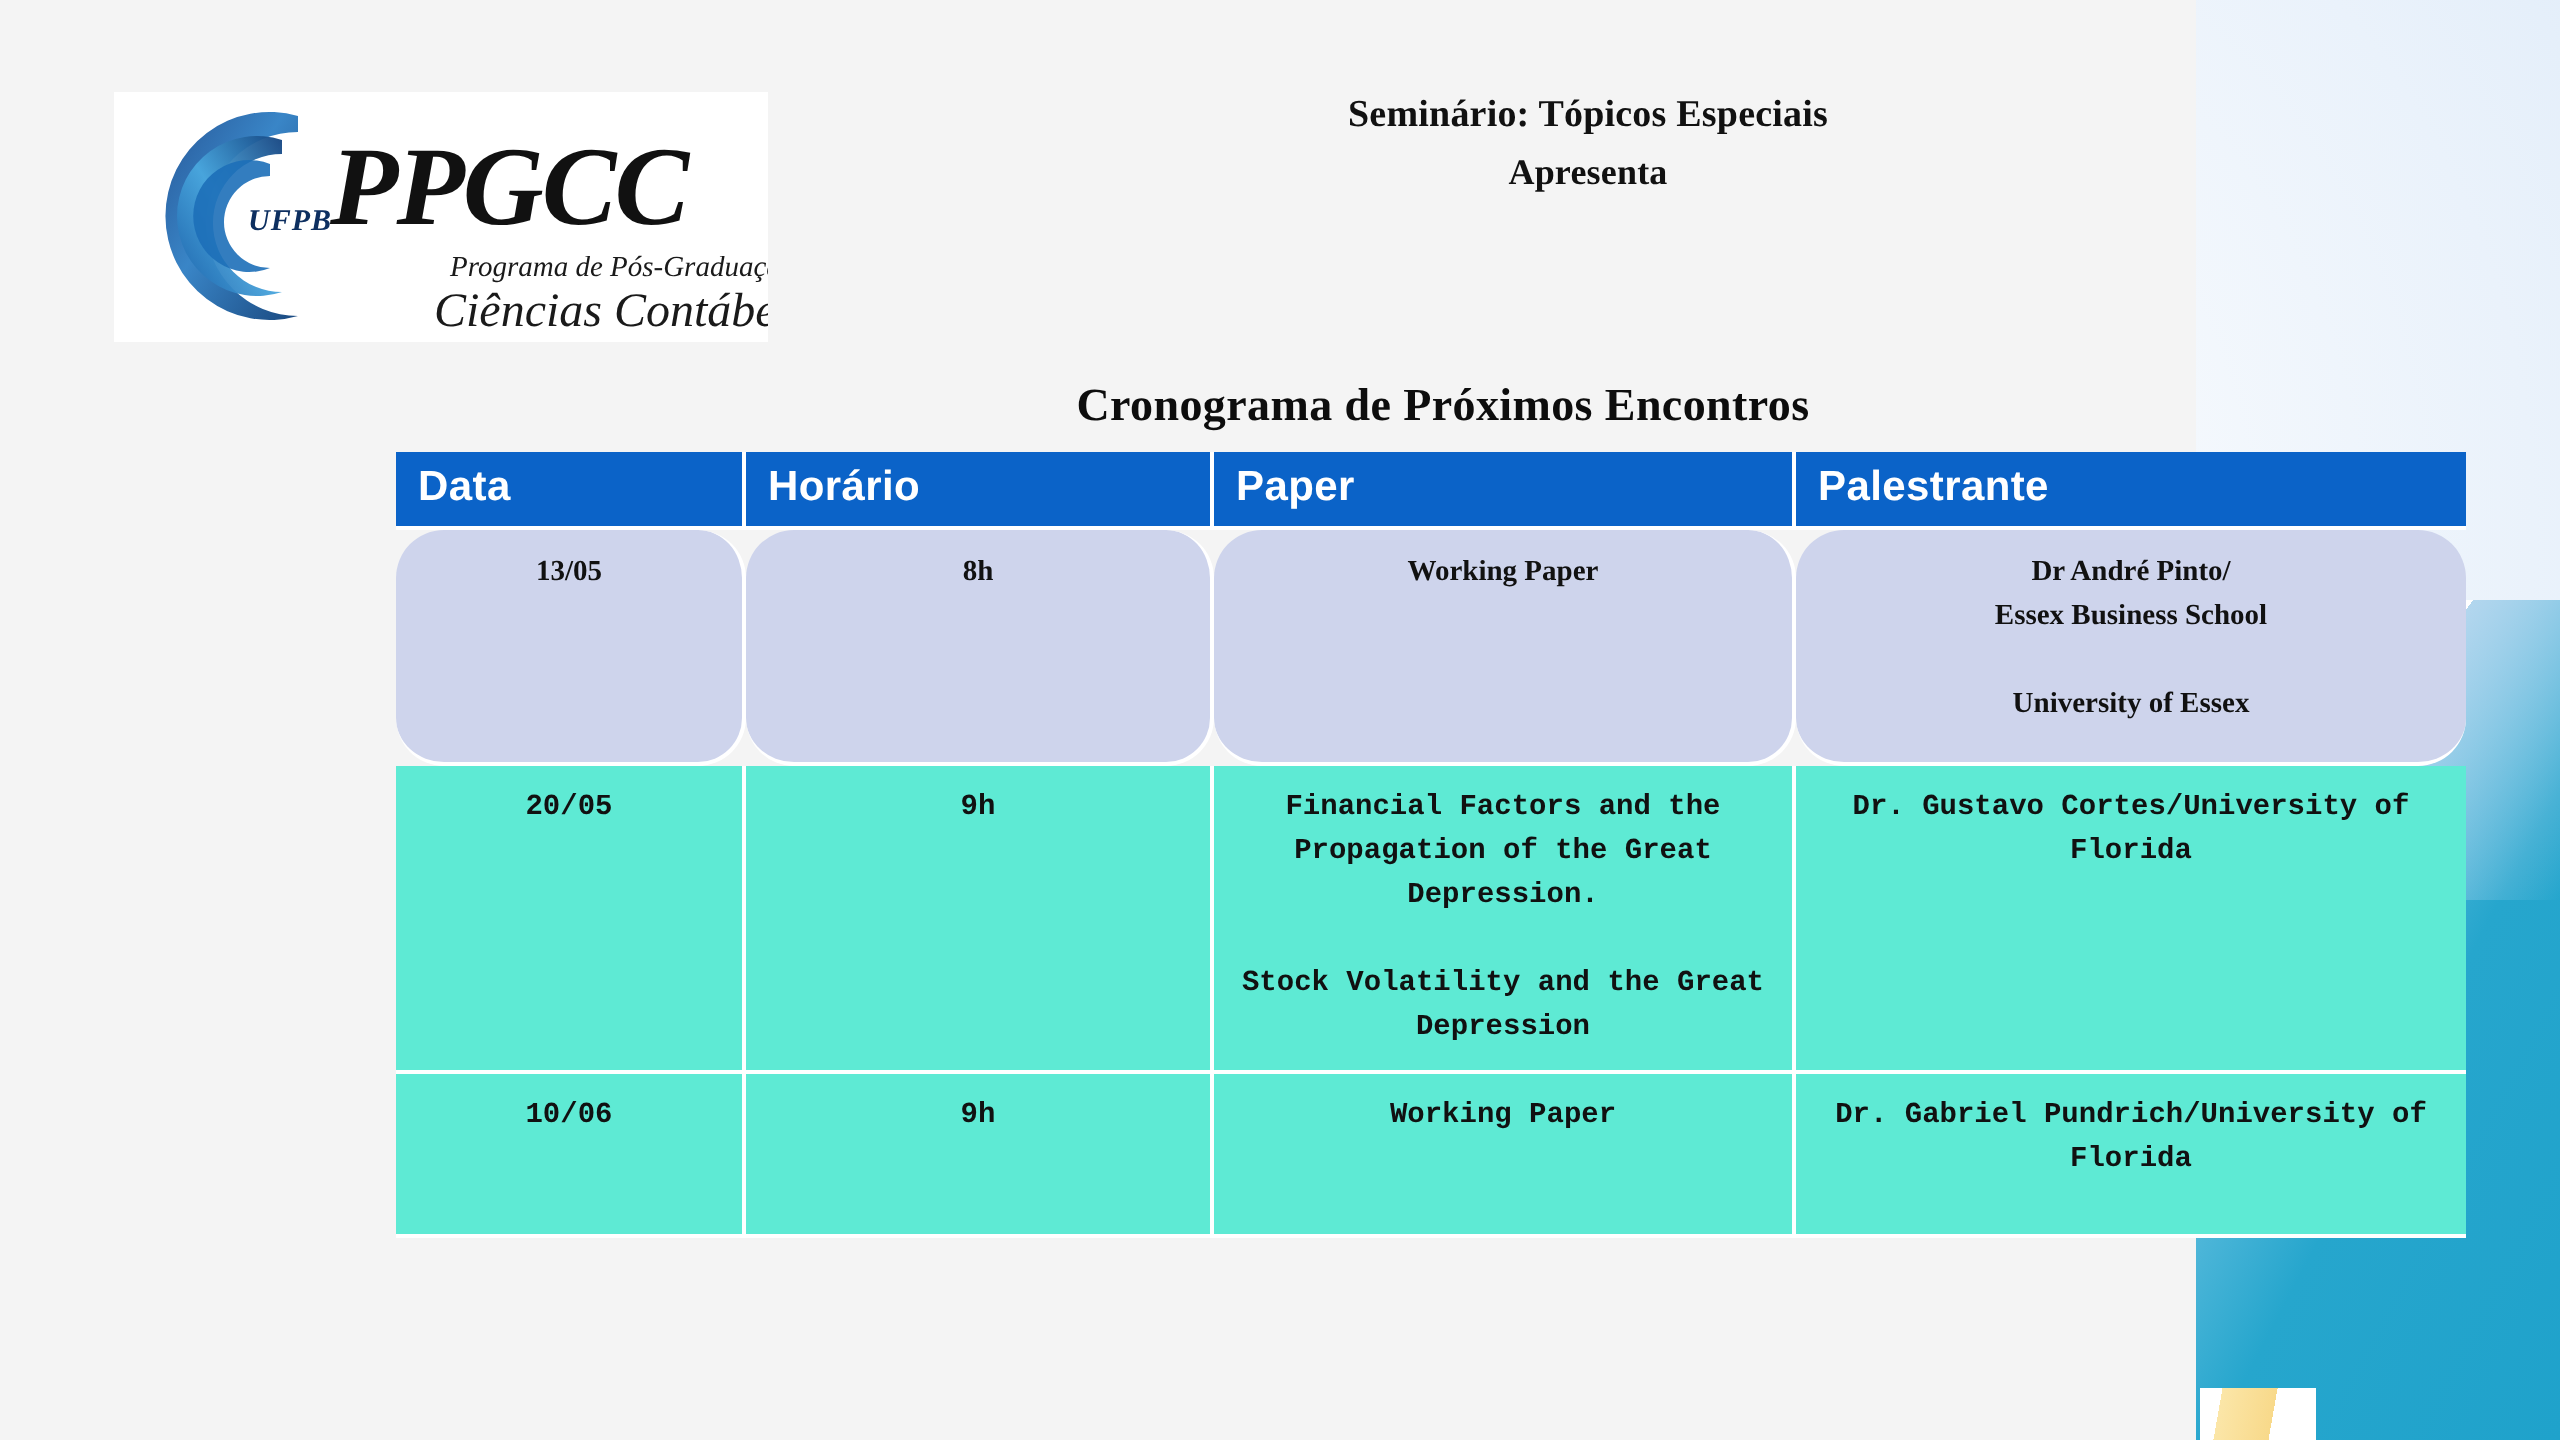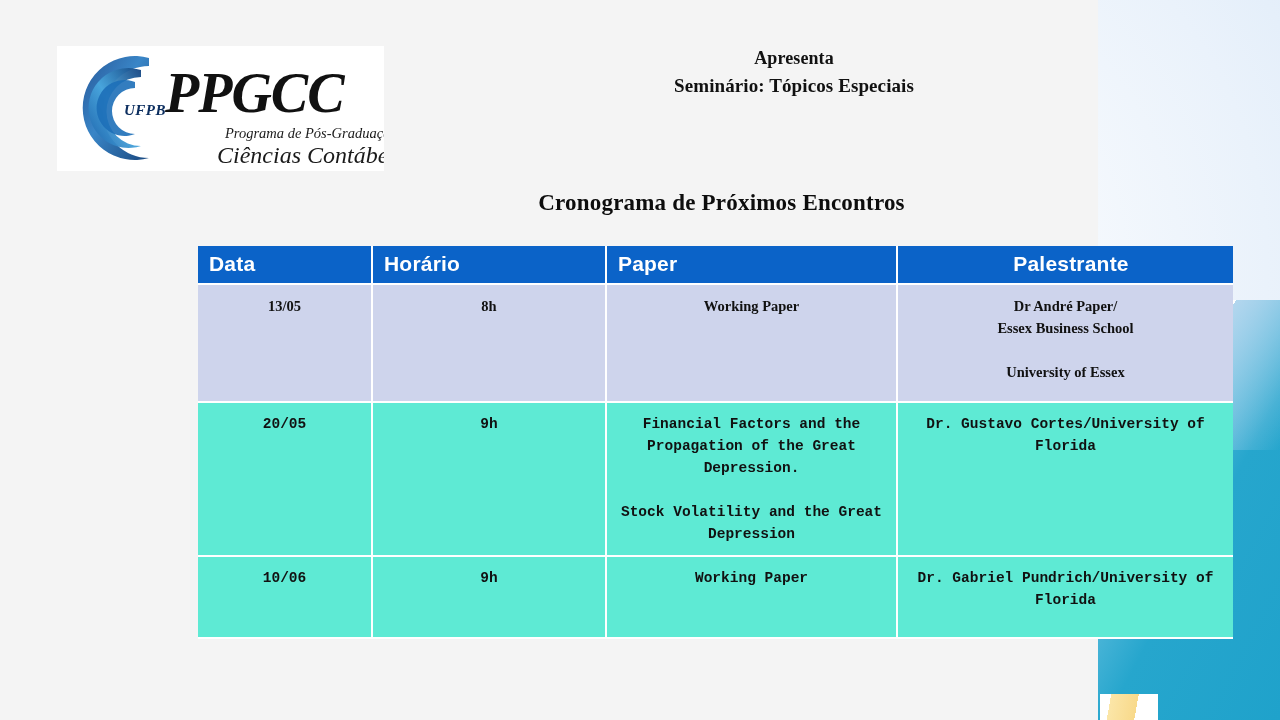--- a/index.html
+++ b/index.html
@@ -143,21 +143,21 @@
     font-weight: bold;
     font-size: 23px;
     color: #0d0d0d;
     letter-spacing: 0.2px;
   }
 
   
   .schedule-wrap {
     position: absolute;
     left: 198px;
-    top: 246px;
+    top: 226px;
     width: 962px;
   }
   table.schedule {
     width: 1035px;
     border-collapse: separate;
     border-spacing: 0;
     table-layout: fixed;
   }
   table.schedule col.c-data  { width: 175px; }
   table.schedule col.c-hora  { width: 234px; }
@@ -171,40 +171,40 @@
     font-weight: bold;
     font-size: 21px;
     text-align: left;
     padding: 6px 0 7px 11px;
     height: 22px;
     vertical-align: middle;
     border-right: 2px solid #ffffff;
     border-bottom: 2px solid #ffffff;
     letter-spacing: 0.2px;
   }
-  table.schedule thead th:last-child { border-right: none; text-align: center; }
+  table.schedule thead th:last-child { border-right: none; }
 
   table.schedule tbody td {
     font-family: "Liberation Serif", serif;
     font-weight: bold;
     font-size: 14.5px;
     line-height: 22px;
     color: #111111;
     text-align: center;
     vertical-align: top;
     padding: 10px 8px 10px 8px;
     border-right: 2px solid #ffffff;
     border-bottom: 2px solid #ffffff;
   }
   table.schedule tbody td:last-child { border-right: none; }
 
   table.schedule tbody tr.row-dark td  { background: #ced4ec; }
   table.schedule tbody tr.row-light td { background: #5eead4; font-family: Liberation Mono, monospace; }
 
-  tr.r1 td { height: 96px; }
+  tr.r1 td { height: 96px; border-radius: 24px; }
   tr.r2 td { height: 122px; }
   tr.r3 td { height: 62px; }
   tr.r4 td { height: 60px; }
 
   .cell-line { display: block; }
   .cell-gap  { display: block; height: 22px; }
 </style>
 </head>
 <body>
 
@@ -246,22 +246,22 @@
       <text x="67" y="69" font-family="Liberation Serif, serif" font-weight="bold" font-size="15" fill="#0d2f60" letter-spacing="0.5">UFPB</text>
 
       <text x="108" y="66" font-family="Liberation Serif, serif" font-weight="bold" font-size="56" fill="#111111" letter-spacing="-1">PPGCC</text>
 
       <text x="168" y="92" font-family="Liberation Serif, serif" font-size="14.5" fill="#1a1a1a">Programa de Pós-Graduação em</text>
       <text x="160" y="117" font-family="Liberation Serif, serif" font-size="24" fill="#1a1a1a">Ciências Contábeis</text>
     </svg>
   </div>
 
   <div class="header-block">
+    <span class="header-line l2">Seminário: Tópicos Especiais</span>
     <span class="header-line l1">Apresenta</span>
-    <span class="header-line l2">Seminário: Tópicos Especiais</span>
   </div>
 
   <div class="section-title">Cronograma de Próximos Encontros</div>
 
   <div class="schedule-wrap">
     <table class="schedule">
       <colgroup>
         <col class="c-data">
           <col class="c-hora">
           <col class="c-tema">
@@ -276,21 +276,21 @@
         </tr>
       </thead>
       <tbody>
         <tr class="row-dark r1">
           <td>13/05</td>
           <td>8h</td>
           <td>
             <span class="cell-line">Working Paper</span>
           </td>
           <td>
-            <span class="cell-line">Dr André Paper/</span>
+            <span class="cell-line">Dr André Pinto/</span>
             <span class="cell-line">Essex Business School</span>
             <span class="cell-gap"></span>
             <span class="cell-line">University of Essex</span>
           </td>
         </tr>
         <tr class="row-light r2">
           <td>20/05</td>
           <td>9h</td>
           <td>
             <span class="cell-line">Financial Factors and the Propagation of the Great Depression.</span>

